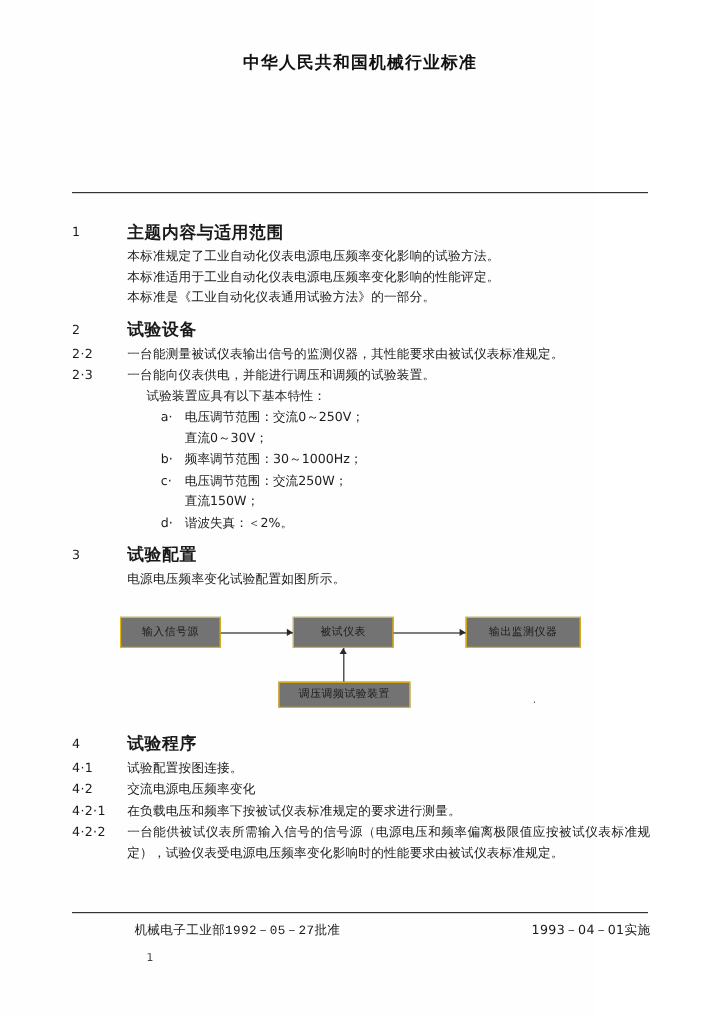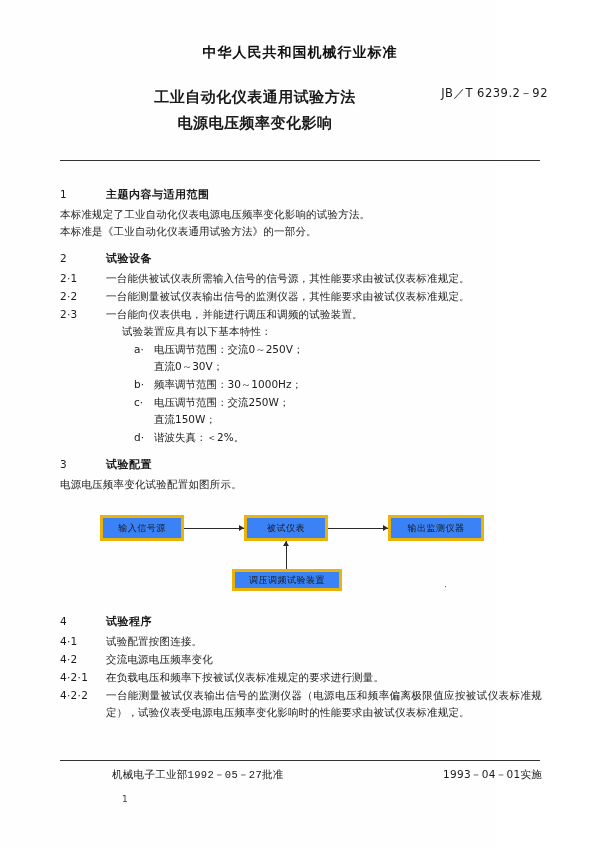--- a/index.html
+++ b/index.html
@@ -83,39 +83,40 @@
     display: flex;
     margin-top: 10px;
     margin-bottom: 3px;
   }
   .sec-num {
     width: 46px;
     flex: none;
     font-size: 10.5px;
   }
   .sec-title {
-    font-size: 11px;
+    font-size: 14px;
     font-weight: bold;
     letter-spacing: 0.5px;
   }
   .para {
     display: flex;
     margin-top: 1px;
   }
   .para .num {
     width: 46px;
     flex: none;
     letter-spacing: 0.3px;
   }
   .para .txt {
     flex: 1;
     letter-spacing: 0.2px;
     text-align: justify;
   }
   .plain {
+    margin-left: 46px;
     letter-spacing: 0.2px;
     text-align: justify;
   }
   .sub {
     display: flex;
     margin-left: 74px;
     margin-top: 1px;
   }
   .sub .lbl {
     width: 20px;
@@ -130,26 +131,26 @@
 
   
   .diagram {
     position: relative;
     margin: 14px 0 6px 34px;
     width: 420px;
     height: 96px;
   }
   .box {
     position: absolute;
-    border: 3px solid #eab308;
+    border: 1px solid #eab308;
     font-size: 9px;
     display: flex;
     align-items: center;
     justify-content: center;
-    background: #3b82f6;
+    background: #737373;
     letter-spacing: 0.5px;
     box-sizing: border-box;
     text-align: right;
   }
   #box-input { left: 6px; top: 8px; width: 84px; height: 26px; }
   #box-dut   { left: 150px; top: 8px; width: 84px; height: 26px; }
   #box-mon   { left: 294px; top: 8px; width: 96px; height: 26px; }
   #box-supply{ left: 138px; top: 62px; width: 110px; height: 22px; }
   .conn {
     position: absolute;
@@ -210,50 +211,40 @@
     color: #444;
   }
 </style>
 </head>
 <body>
 
 <div class="page">
 
   <div class="doc-header">
     <div class="std-org">中华人民共和国机械行业标准</div>
-    <div class="title-row">
-      <div class="doc-title">
-        <div>工业自动化仪表通用试验方法</div>
-        <div>电源电压频率变化影响</div>
-      </div>
-      <div class="doc-code">JB／T 6239.2－92</div>
-    </div>
   </div>
 
   <div class="rule top"></div>
 
   <div class="body-area">
 
     <div class="sec">
       <div class="sec-head">
         <span class="sec-num">1</span>
         <span class="sec-title">主题内容与适用范围</span>
       </div>
       <div class="plain">本标准规定了工业自动化仪表电源电压频率变化影响的试验方法。</div>
+      <div class="plain">本标准适用于工业自动化仪表电源电压频率变化影响的性能评定。</div>
       <div class="plain">本标准是《工业自动化仪表通用试验方法》的一部分。</div>
     </div>
 
     <div class="sec">
       <div class="sec-head">
         <span class="sec-num">2</span>
         <span class="sec-title">试验设备</span>
-      </div>
-      <div class="para">
-        <span class="num">2·1</span>
-        <span class="txt">一台能供被试仪表所需输入信号的信号源，其性能要求由被试仪表标准规定。</span>
       </div>
       <div class="para">
         <span class="num">2·2</span>
         <span class="txt">一台能测量被试仪表输出信号的监测仪器，其性能要求由被试仪表标准规定。</span>
       </div>
       <div class="para">
         <span class="num">2·3</span>
         <span class="txt">一台能向仪表供电，并能进行调压和调频的试验装置。</span>
       </div>
       <div class="plain" style="margin-left:62px">试验装置应具有以下基本特性：</div>
@@ -315,21 +306,21 @@
       <div class="para">
         <span class="num">4·2</span>
         <span class="txt">交流电源电压频率变化</span>
       </div>
       <div class="para">
         <span class="num">4·2·1</span>
         <span class="txt">在负载电压和频率下按被试仪表标准规定的要求进行测量。</span>
       </div>
       <div class="para">
         <span class="num">4·2·2</span>
-        <span class="txt">一台能测量被试仪表输出信号的监测仪器（电源电压和频率偏离极限值应按被试仪表标准规定），试验仪表受电源电压频率变化影响时的性能要求由被试仪表标准规定。</span>
+        <span class="txt">一台能供被试仪表所需输入信号的信号源（电源电压和频率偏离极限值应按被试仪表标准规定），试验仪表受电源电压频率变化影响时的性能要求由被试仪表标准规定。</span>
       </div>
     </div>
 
   </div>
 
   <div class="rule bottom"></div>
 
   <div class="footer">
     <div class="left">机械电子工业部1992－05－27批准</div>
     <div class="right">1993－04－01实施</div>

